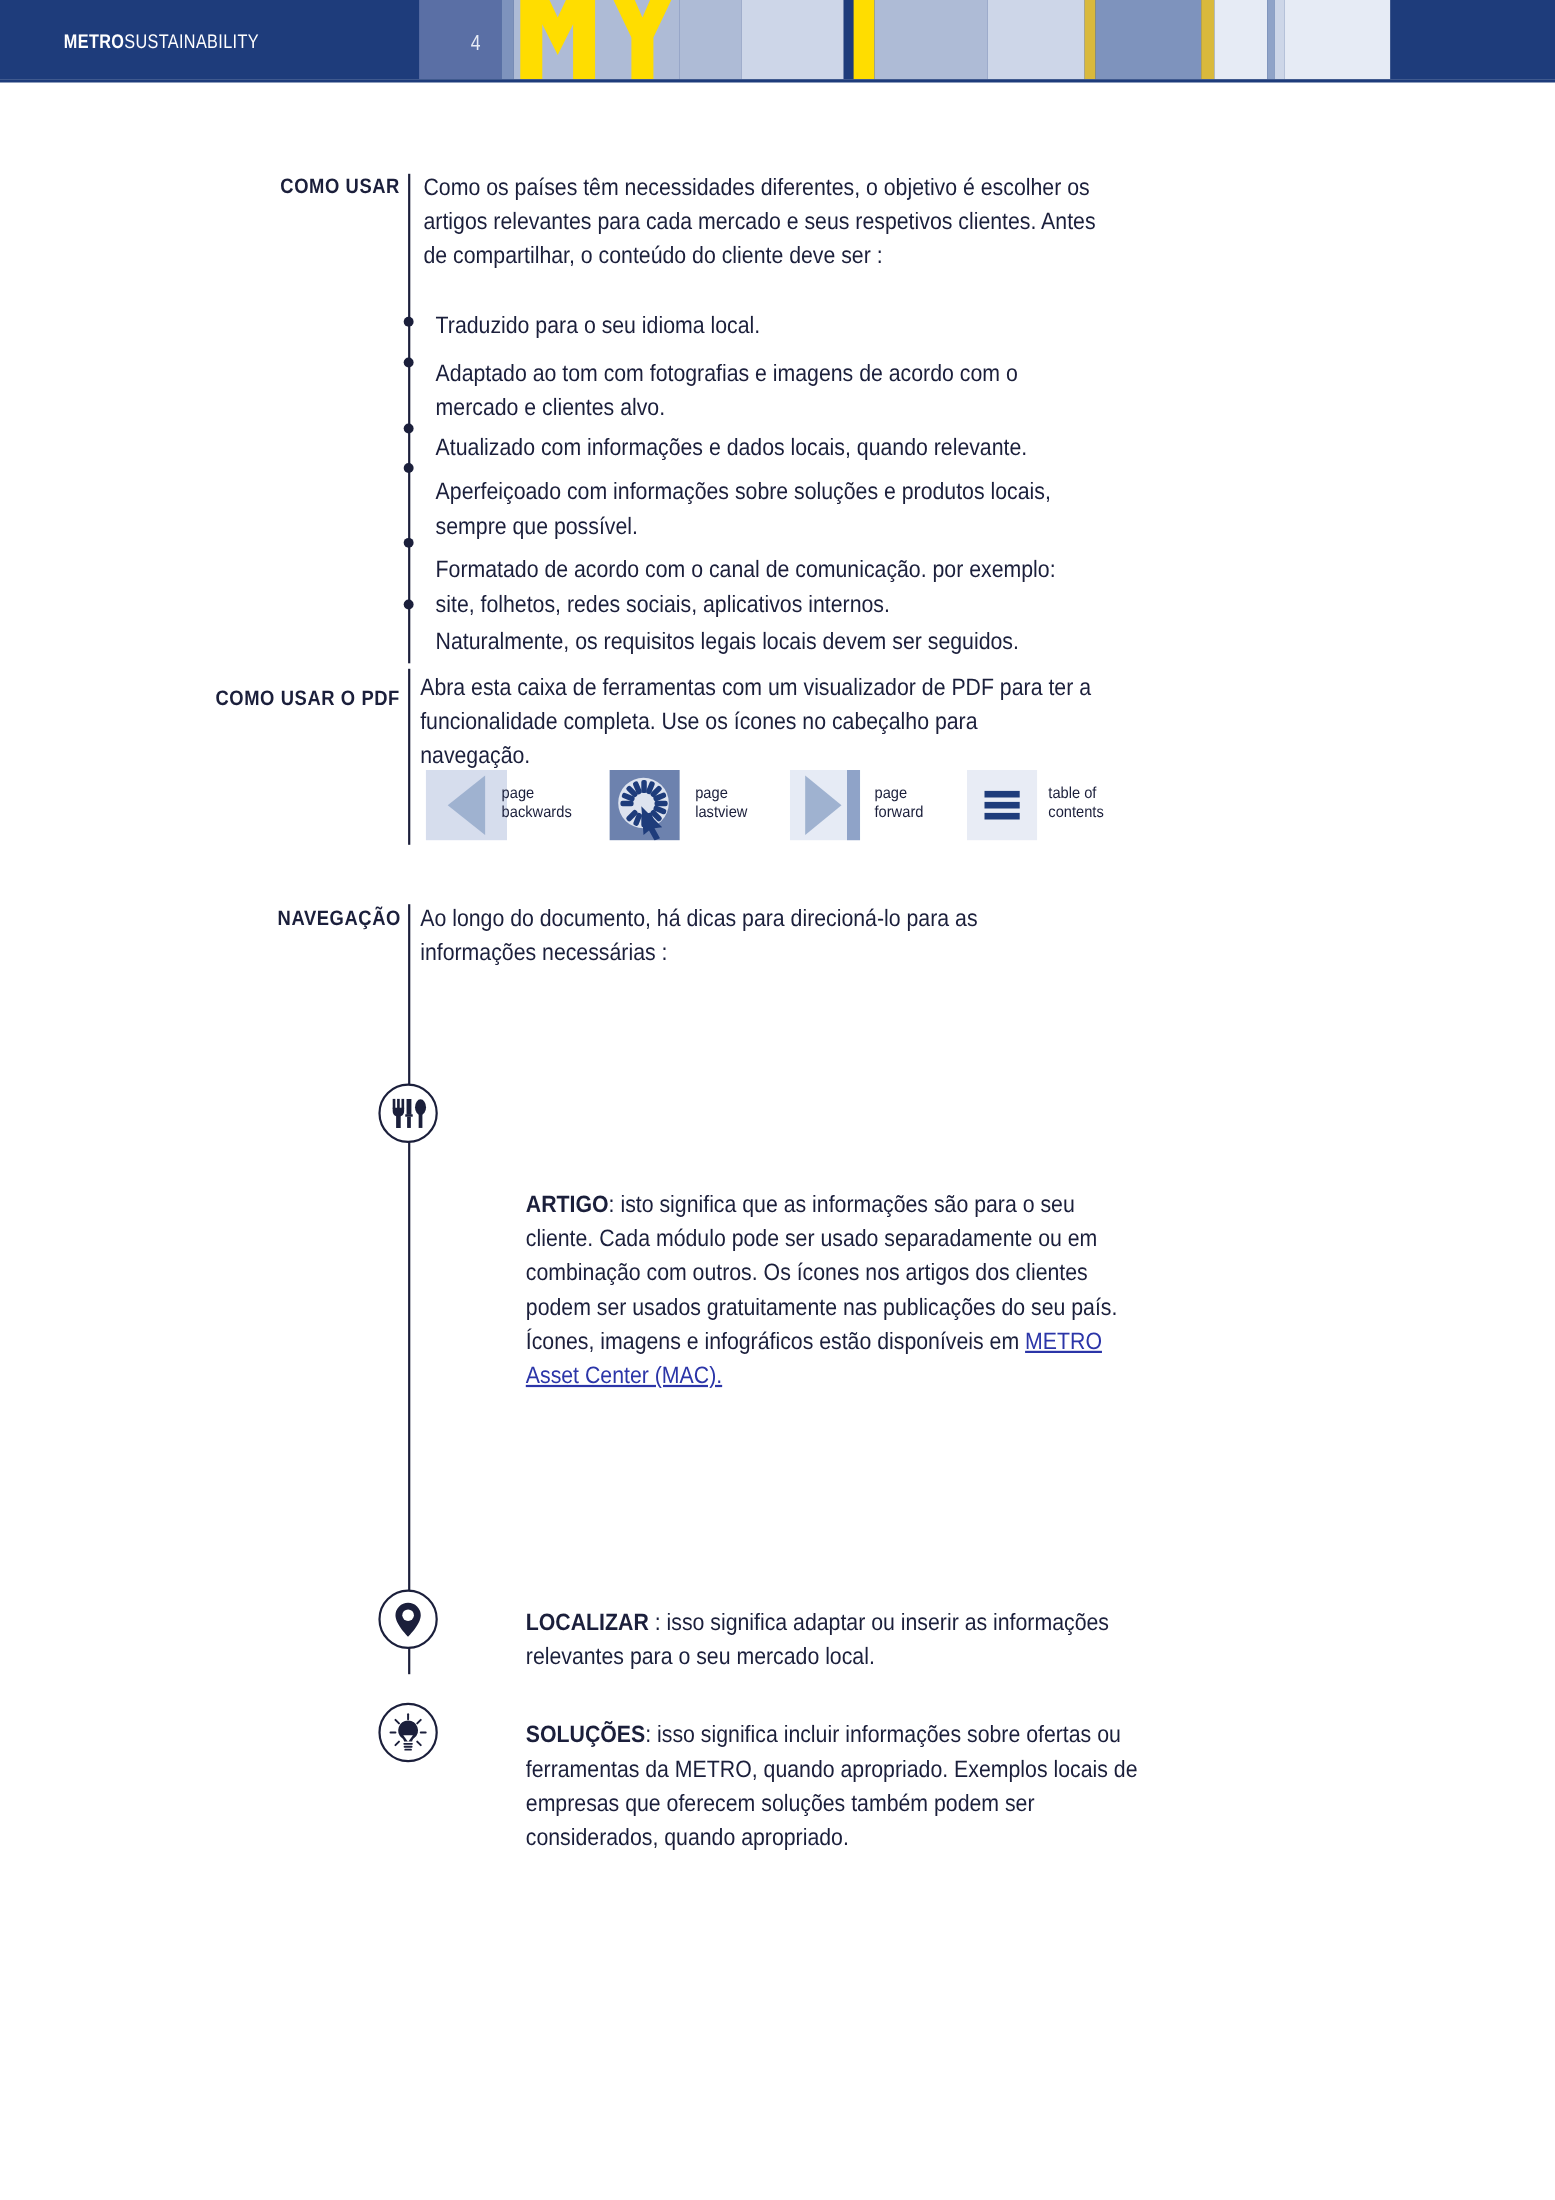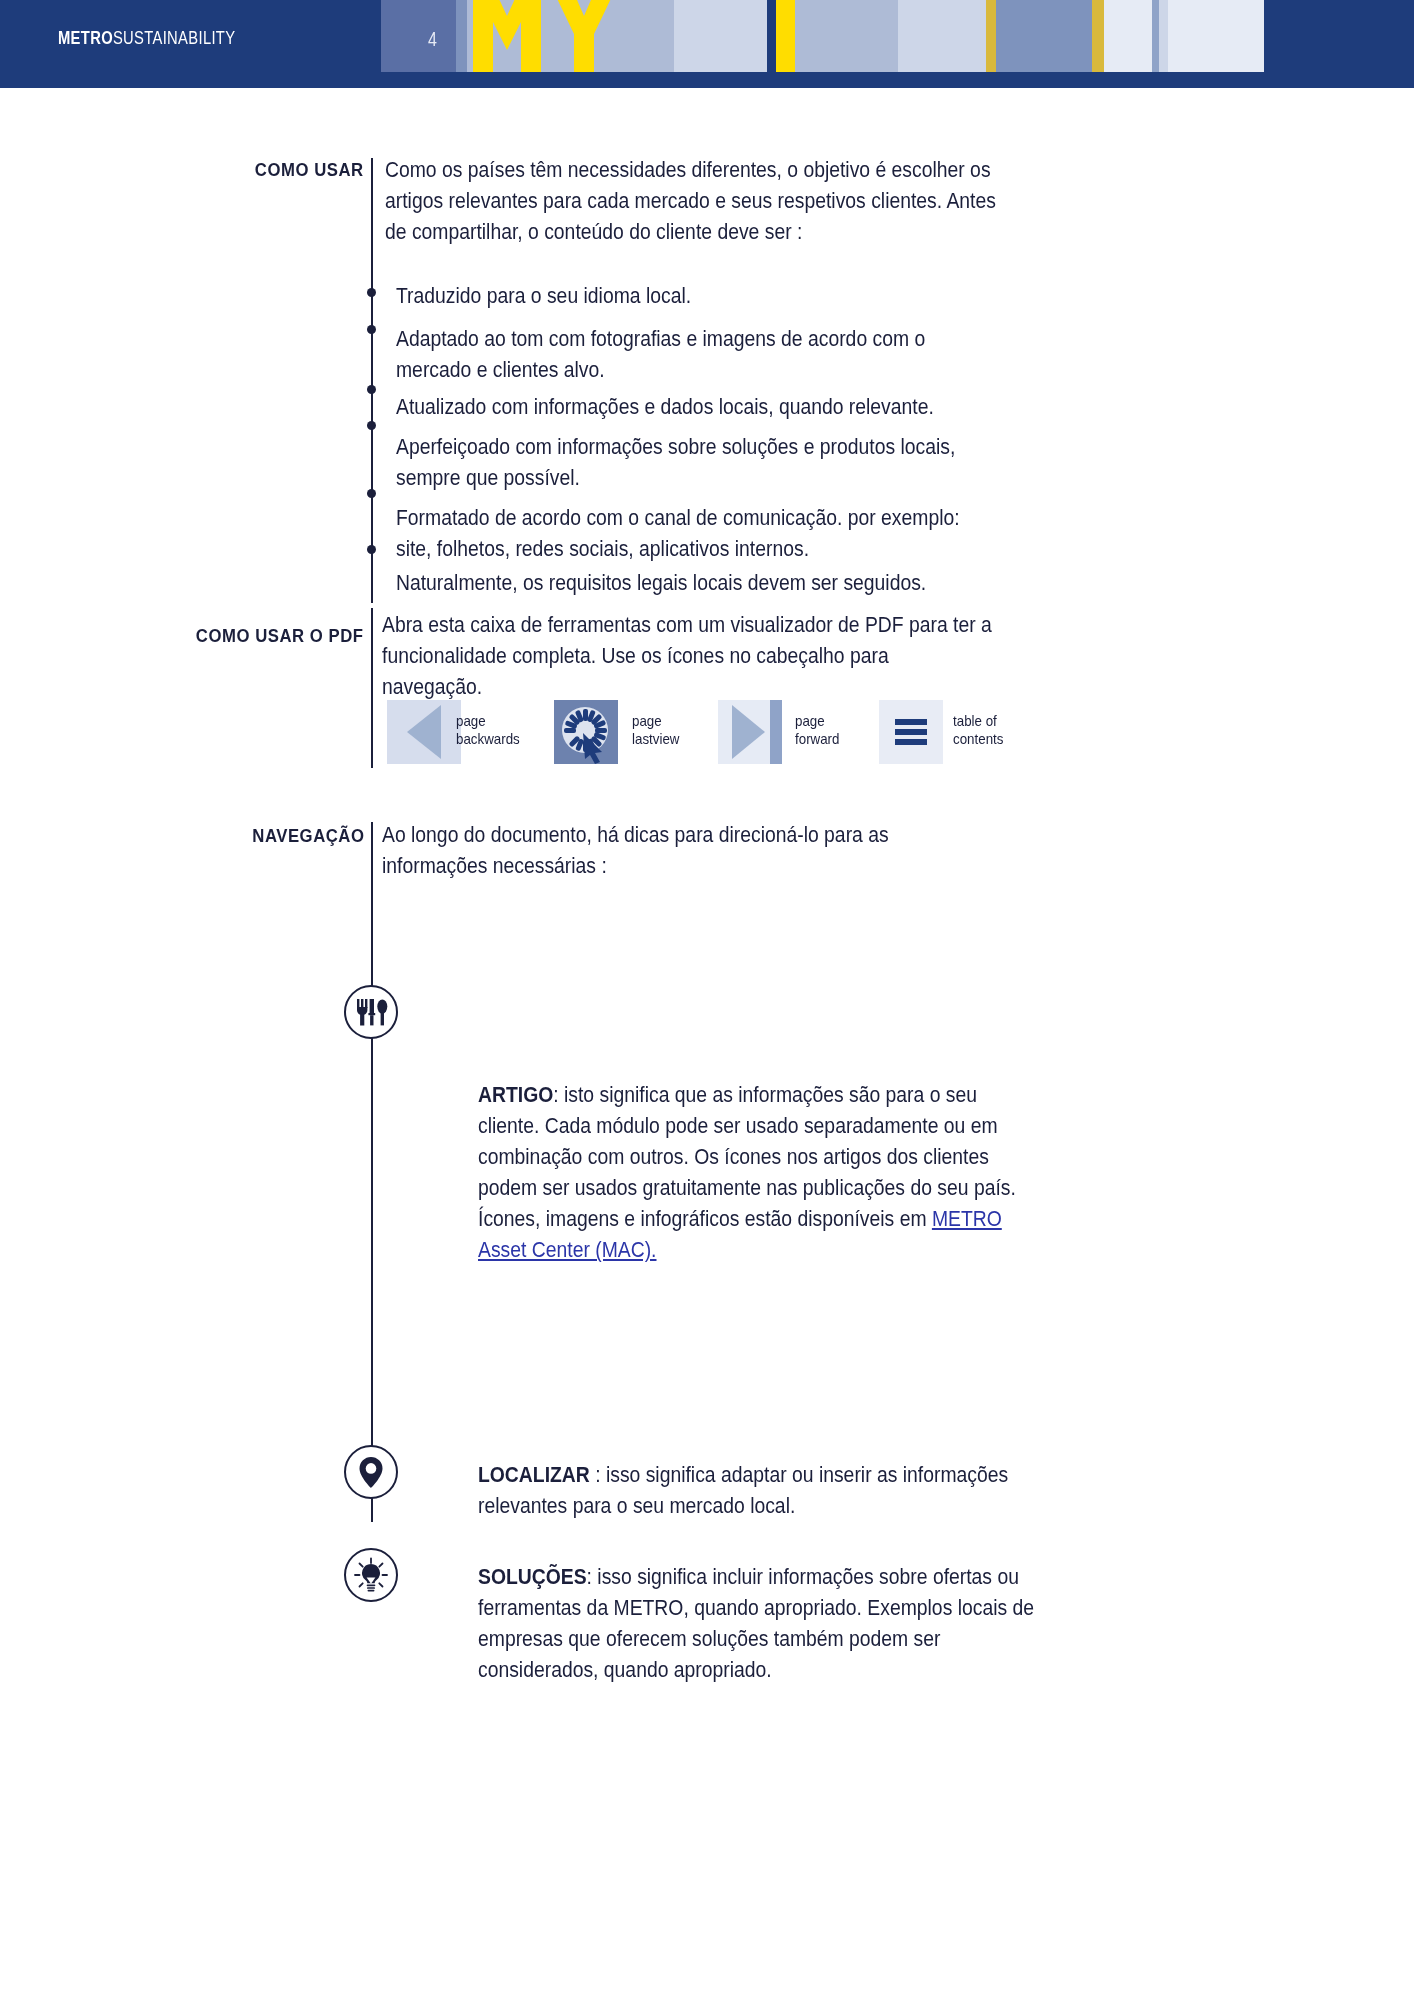--- a/index.html
+++ b/index.html
@@ -14,21 +14,21 @@
     font-family: "Liberation Sans", sans-serif;
     color: #1b1f3b;
     overflow: hidden;
   }
 
   
   .header {
     position: absolute;
     top: 0; left: 0;
     width: 1414px;
-    height: 88px;
+    height: 72px;
     background: #1e3c7b;
     overflow: hidden;
   }
   .header-bands {
     position: absolute;
     top: 0; left: 0;
     height: 72px;
     width: 1414px;
     display: flex;
   }

